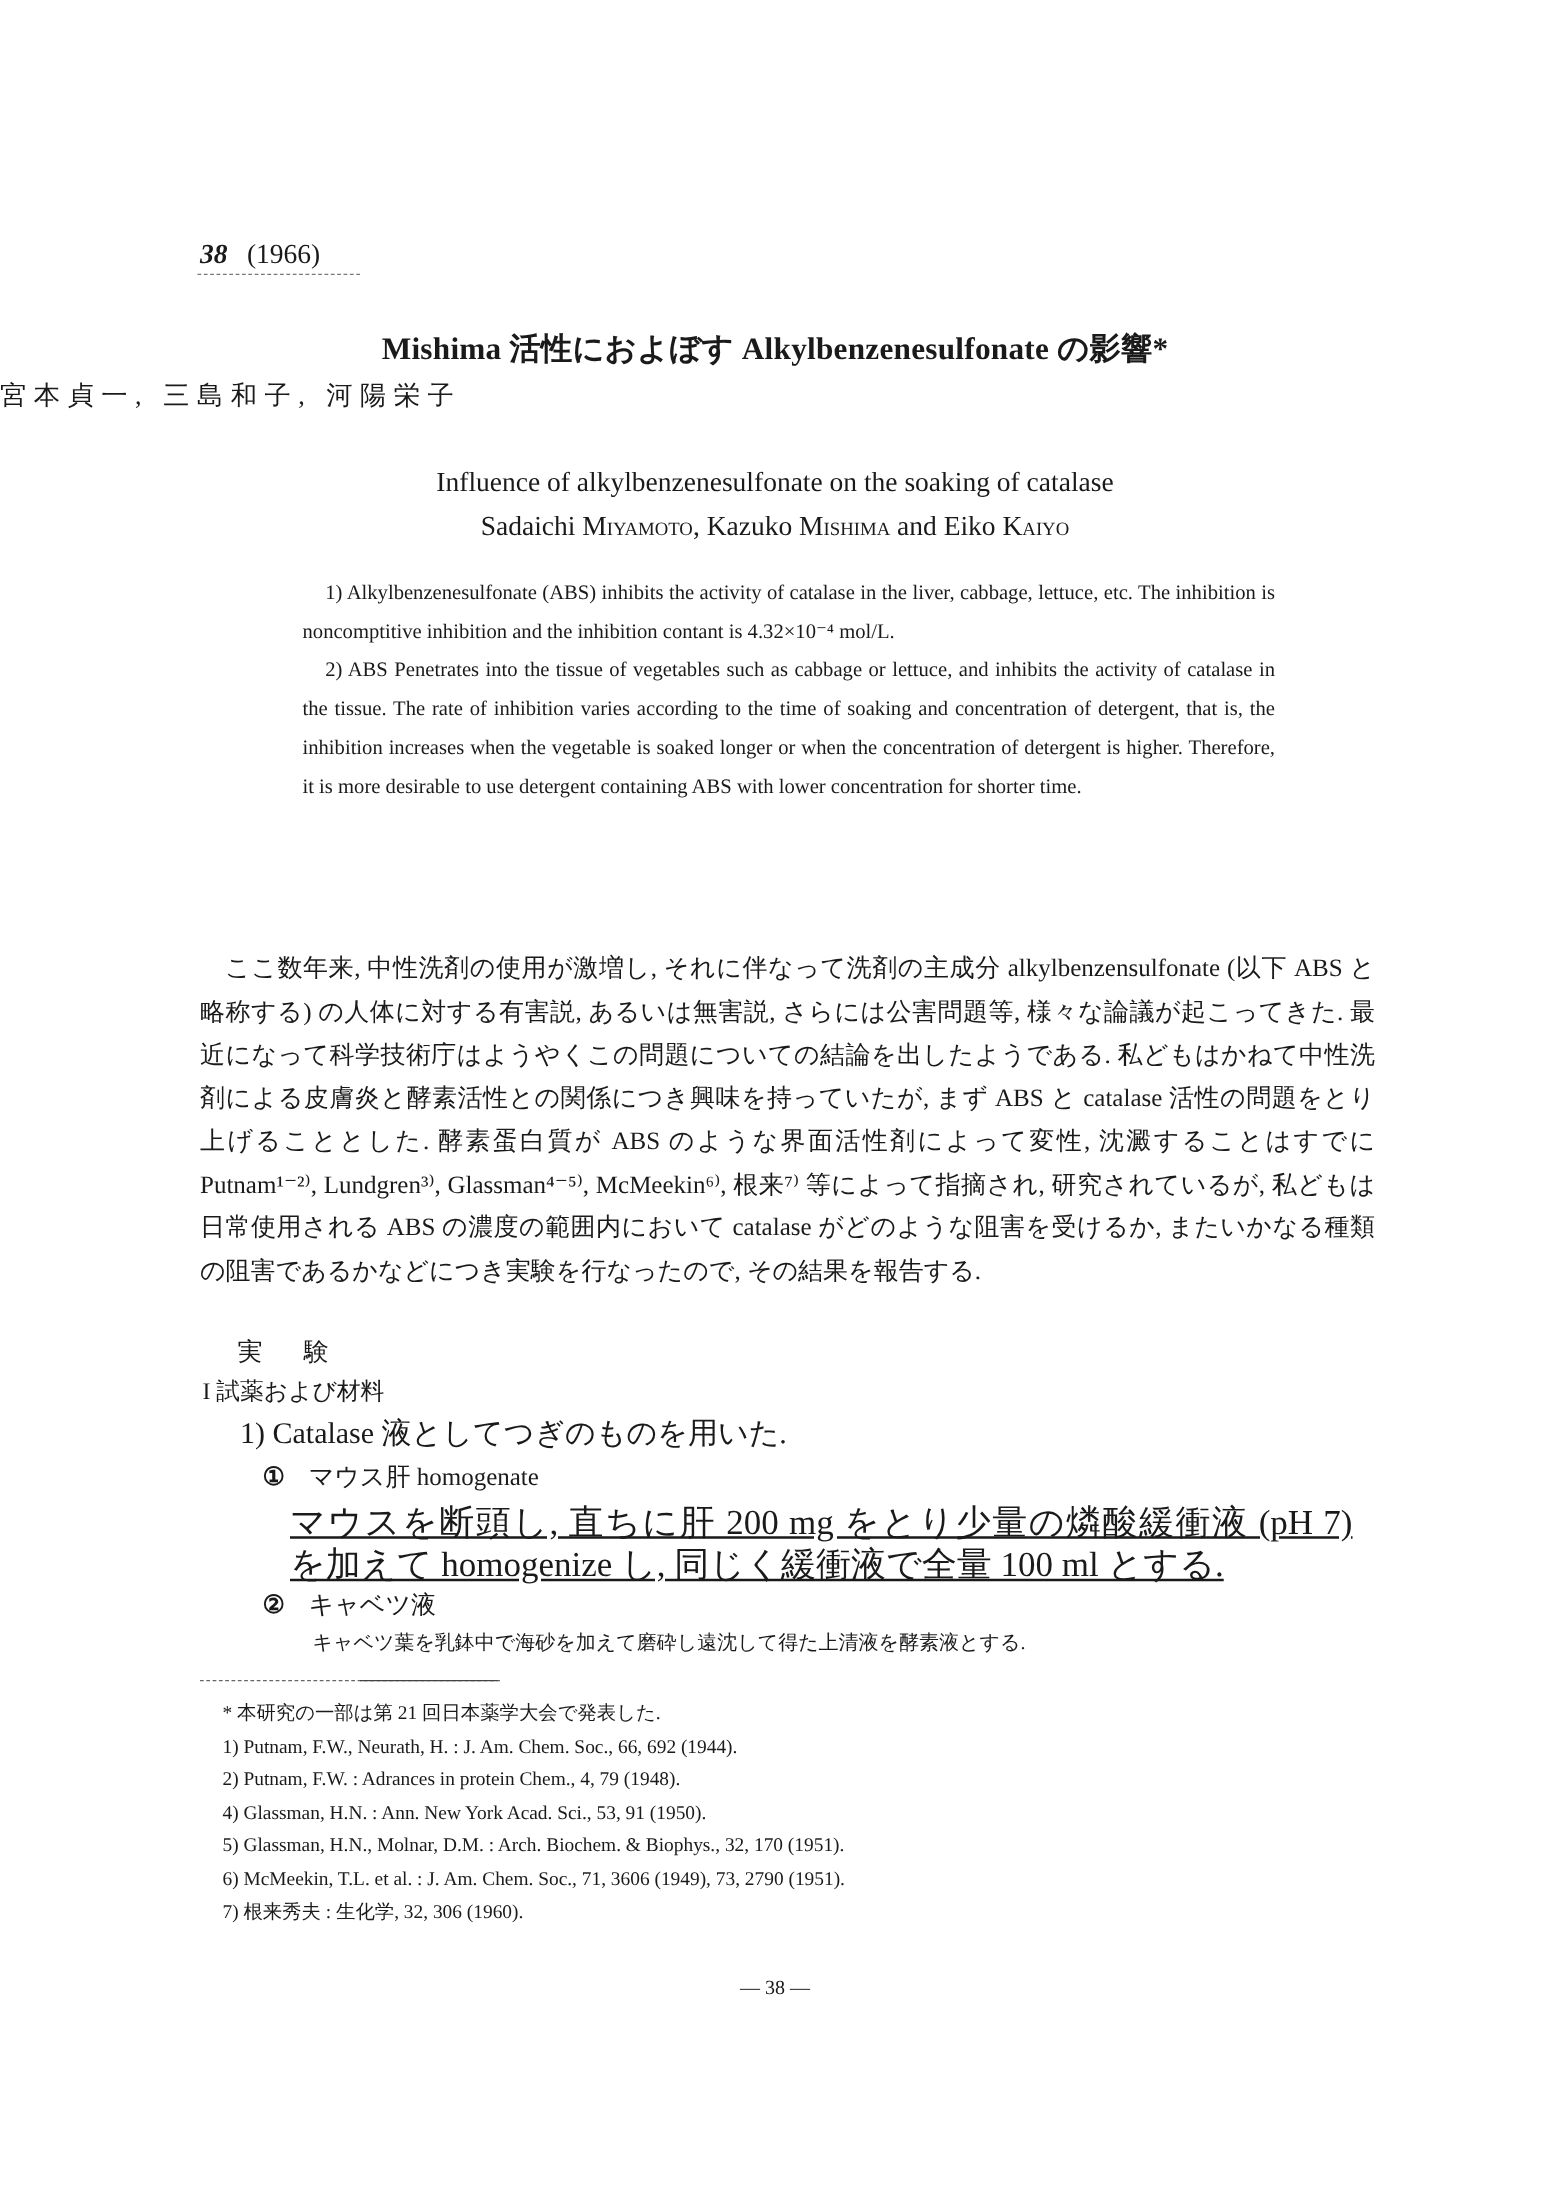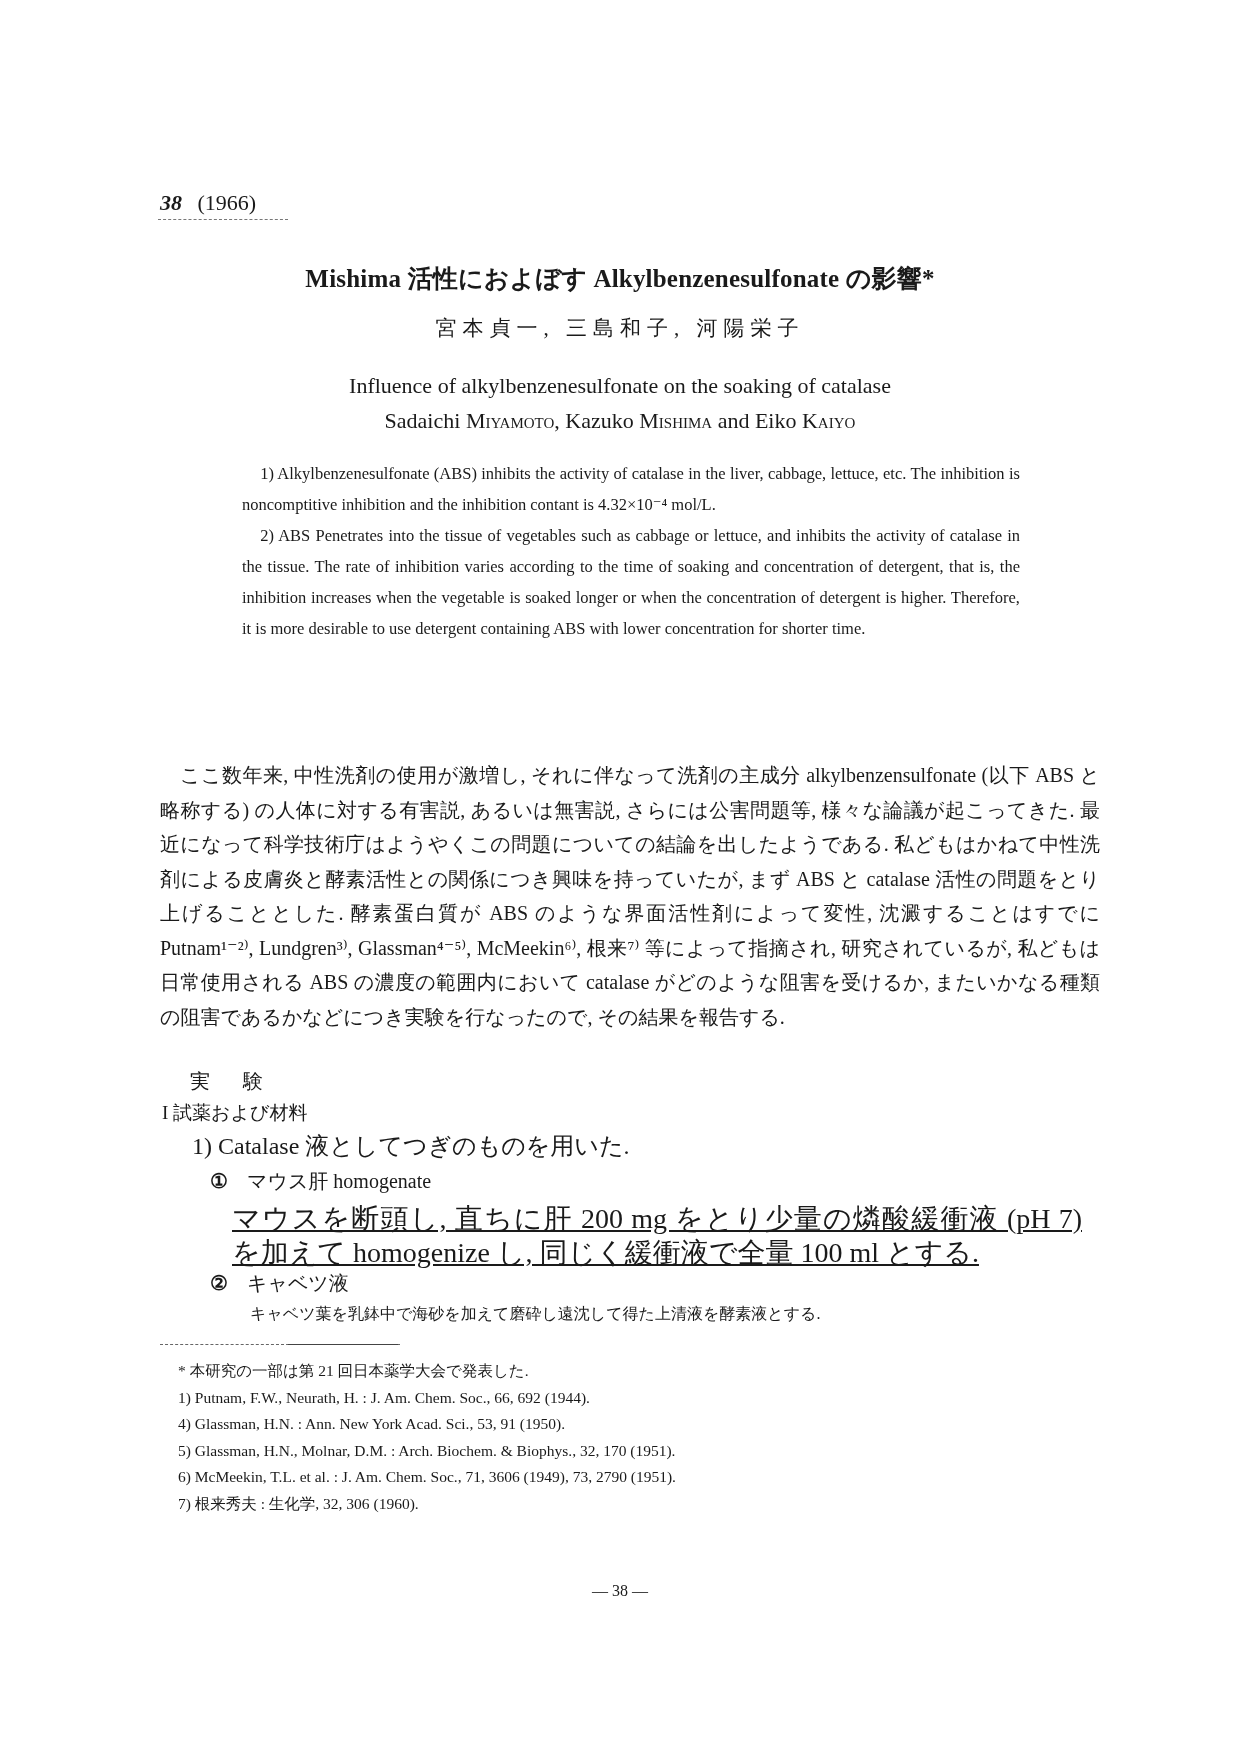--- a/index.html
+++ b/index.html
@@ -3,21 +3,21 @@
 <meta charset="utf-8">
 <style>
   html, body { margin: 0; padding: 0; background: #ffffff; }
   body { width: 1240px; height: 1755px; position: relative; overflow: hidden;
          font-family: "Liberation Serif", "DejaVu Serif", serif; color: #1a1a1a; }
   .abs { position: absolute; }
   .header { left: 160px; top: 190px; font-size: 22px; }
   .header .pn { font-style: italic; font-weight: bold; margin-right: 10px; }
   .header-rule { left: 158px; top: 219px; width: 130px; border-top: 1px dashed #777; }
   .title { left: 0; width: 1240px; top: 262px; text-align: center; font-size: 25px; font-weight: bold; letter-spacing: 0.2px; }
-  .authors-jp { left: 0; width: 1240px; top: 302px; text-align: center; font-size: 21px; letter-spacing: 6px; margin-top: 12px; }
+  .authors-jp { left: 0; width: 1240px; top: 302px; font-size: 21px; letter-spacing: 6px; }
   .title-en { left: 0; width: 1240px; top: 373px; text-align: center; font-size: 22px; }
   .authors-en { left: 0; width: 1240px; top: 408px; text-align: center; font-size: 22px; }
   .sc { font-variant: small-caps; }
   .abstract { left: 242px; top: 458px; width: 778px; font-size: 16.5px; line-height: 31px; text-align: justify; }
   .abstract p { margin: 0; text-indent: 1.1em; }
   .body-text { left: 160px; top: 758px; width: 940px; font-size: 20px; line-height: 34.5px; text-align: justify; }
   .body-text p { margin: 0; text-indent: 1em; }
   .sec-head { left: 190px; top: 1068px; font-size: 20px; font-weight: normal; letter-spacing: 14px; text-align: right; }
   .sub-I { left: 162px; top: 1100px; font-size: 19px; }
   .sub-1 { left: 192px; top: 1130px; font-size: 24px; }
@@ -78,19 +78,20 @@
   <span>キャベツ液</span>
 </div>
 <div class="abs it2-body">キャベツ葉を乳鉢中で海砂を加えて磨砕し遠沈して得た上清液を酵素液とする.</div>
 
 <div class="abs fn-rule"></div>
 <div class="abs fn-rule2"></div>
 
 <div class="abs footnotes">
   <div>*  本研究の一部は第 21 回日本薬学大会で発表した.</div>
   <div>1)  Putnam, F.W., Neurath, H. : J. Am. Chem. Soc., 66, 692 (1944).</div>
+  <div>2)  Putnam, F.W. :  Adrances in protein Chem., 4, 79 (1948).</div>
   <div>4)  Glassman, H.N. : Ann. New York Acad. Sci., 53, 91 (1950).</div>
   <div>5)  Glassman, H.N., Molnar, D.M. :  Arch. Biochem. &amp; Biophys., 32, 170 (1951).</div>
   <div>6)  McMeekin, T.L. et al. :  J. Am. Chem. Soc., 71, 3606 (1949), 73, 2790 (1951).</div>
   <div>7)  根来秀夫 : 生化学, 32, 306 (1960).</div>
 </div>
 
 <div class="abs page-num">— 38 —</div>
 
 </body></html>

